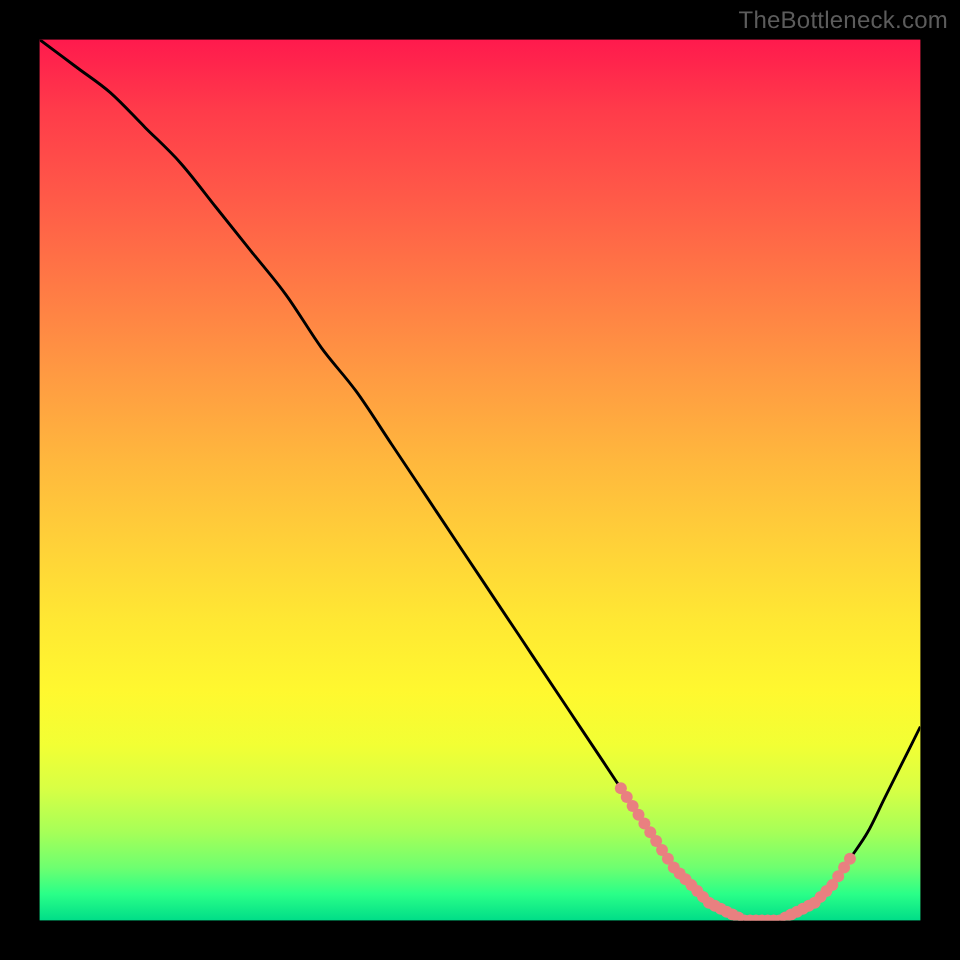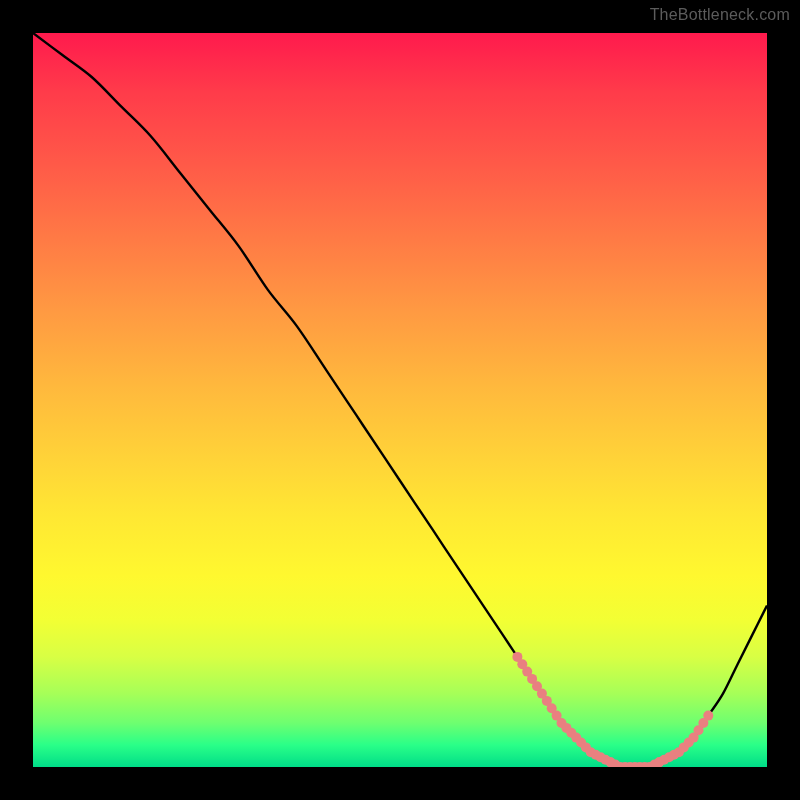--- a/index.html
+++ b/index.html
@@ -49,21 +49,21 @@
     left: 0;
     top: 0;
     width: 734px;
     height: 734px;
   }
   .watermark {
     position: absolute;
     top: 6px;
     right: 10px;
     color: #5c5c5c;
-    font-size: 16px;
+    font-size: 20px;
     font-weight: 500;
     letter-spacing: 0.2px;
     user-select: none;
   }
 </style>
 </head>
 <body>
 
 <div class="frame">
   <div class="plot-area">

